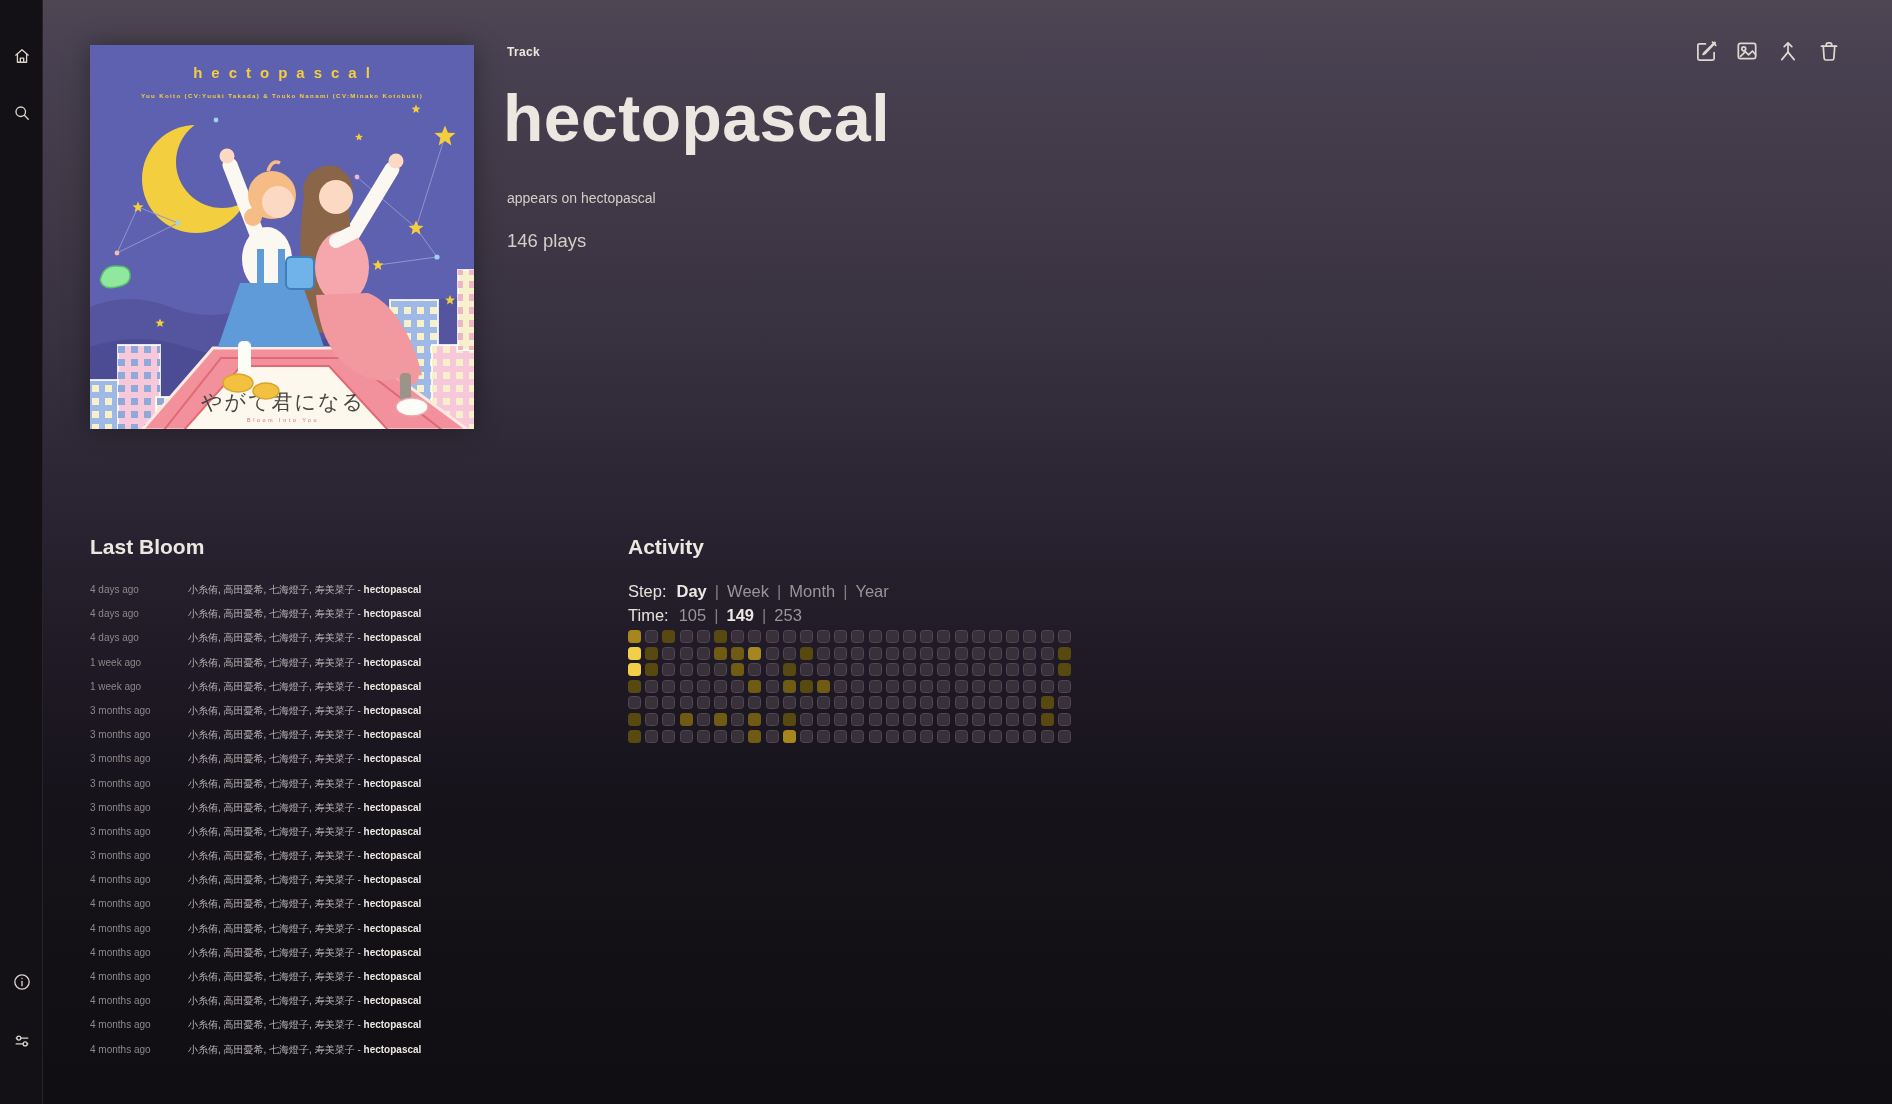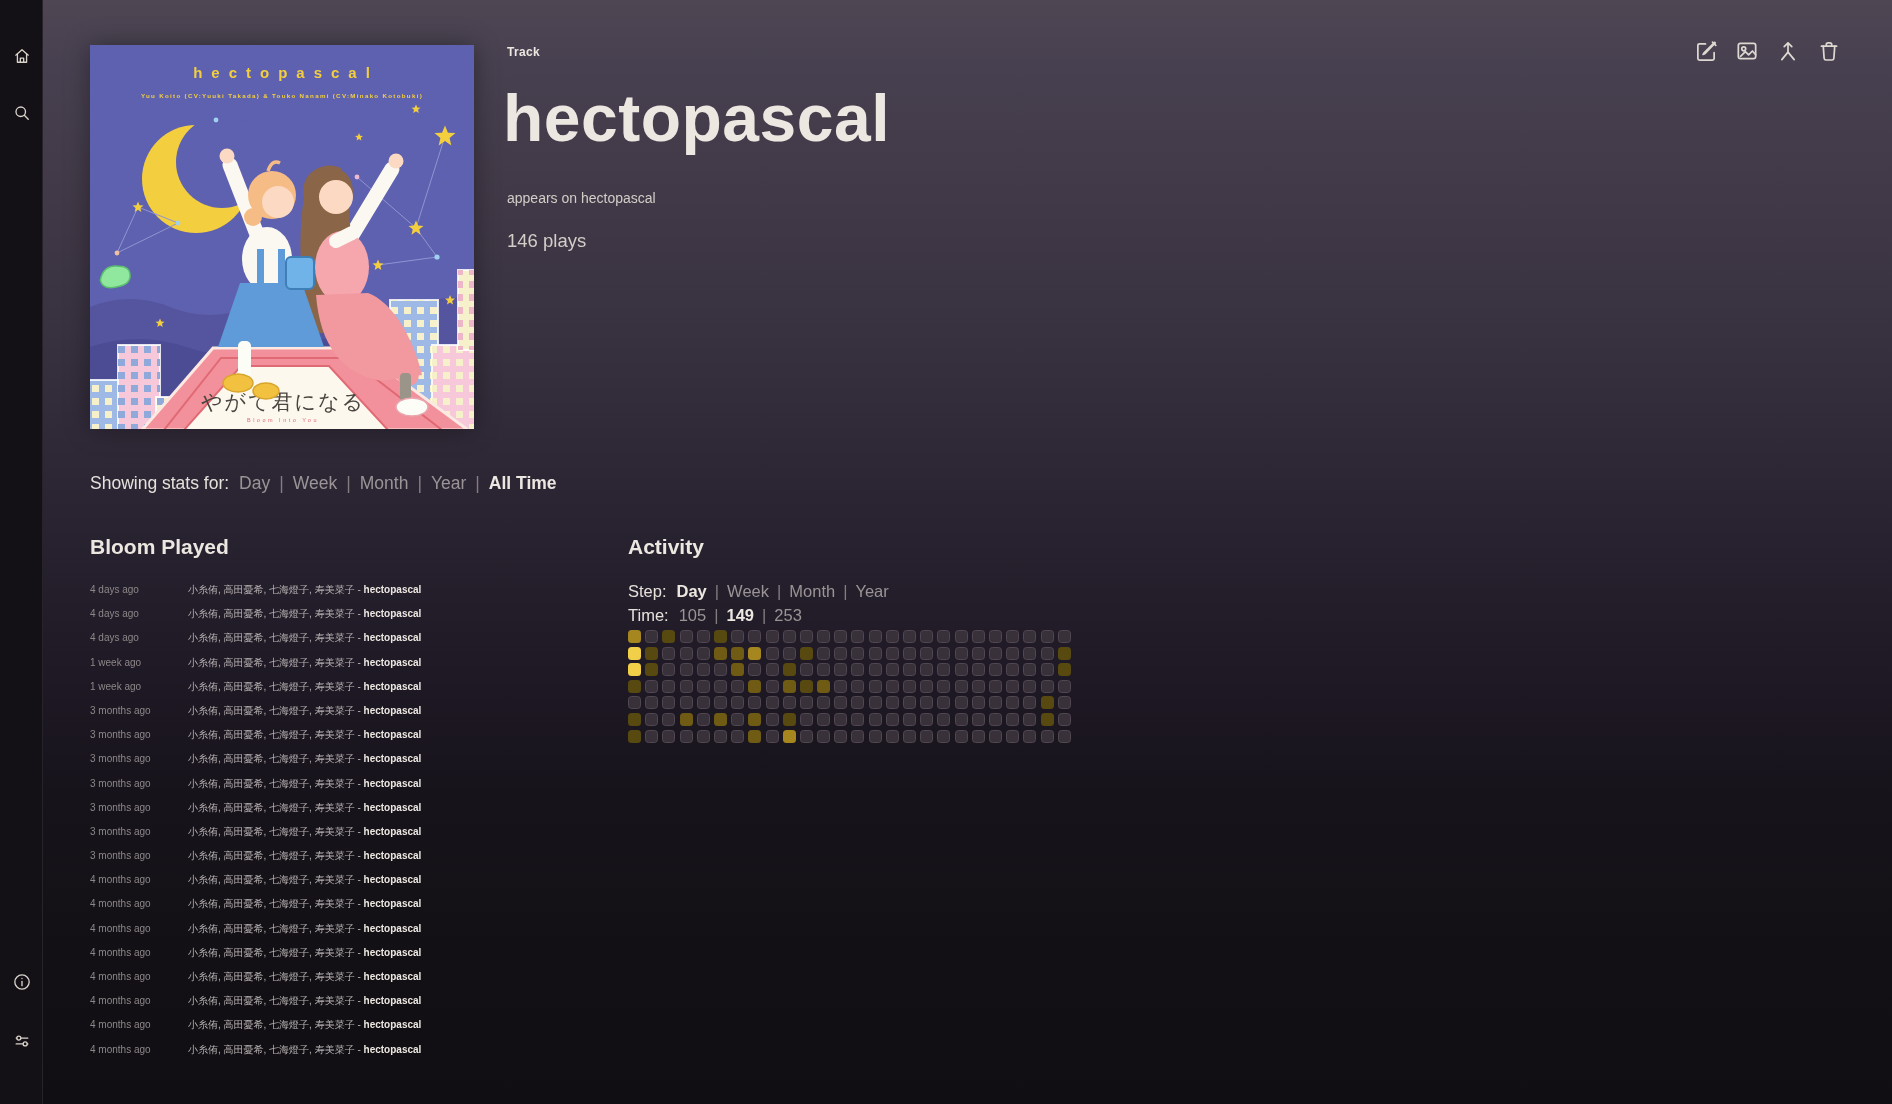--- a/index.html
+++ b/index.html
@@ -229,25 +229,22 @@
     </div>
     <div class="act-icon">
       <svg viewBox="0 0 24 24">
           <path d="M5 7.5h14"></path>
           <path d="M9.5 7.5V6.2c0-1 .7-1.7 1.7-1.7h1.6c1 0 1.7.7 1.7 1.7v1.3"></path>
           <path d="M6.7 7.5l.8 11.2c.1 1 .8 1.6 1.8 1.6h5.4c1 0 1.7-.6 1.8-1.6l.8-11.2"></path>
         </svg>
     </div>
   </div>
 
-  <div id="stats-row">
-    <span>Showing stats for:</span><span class="lbl-gap"></span><span id="stats-options"><span class="opt">Day</span><span class="sep">|</span><span class="opt">Week</span><span class="sep">|</span><span class="opt">Month</span><span class="sep">|</span><span class="opt">Year</span><span class="sep">|</span><span class="opt active">All Time</span></span>
-  </div>
-
-  <div class="section-title" id="lp-title">Bloom Played</div>
+
+  <div class="section-title" id="lp-title">Last Bloom</div>
   <div id="lp-list">
       <div class="lp-row">
         <span class="lp-time">4 days ago</span>
         <span class="lp-track"><span class="artists">小糸侑, 高田憂希, 七海燈子, 寿美菜子</span><span class="dash"> - </span><span class="tname">hectopascal</span></span>
       </div>
       <div class="lp-row">
         <span class="lp-time">4 days ago</span>
         <span class="lp-track"><span class="artists">小糸侑, 高田憂希, 七海燈子, 寿美菜子</span><span class="dash"> - </span><span class="tname">hectopascal</span></span>
       </div>
       <div class="lp-row">

